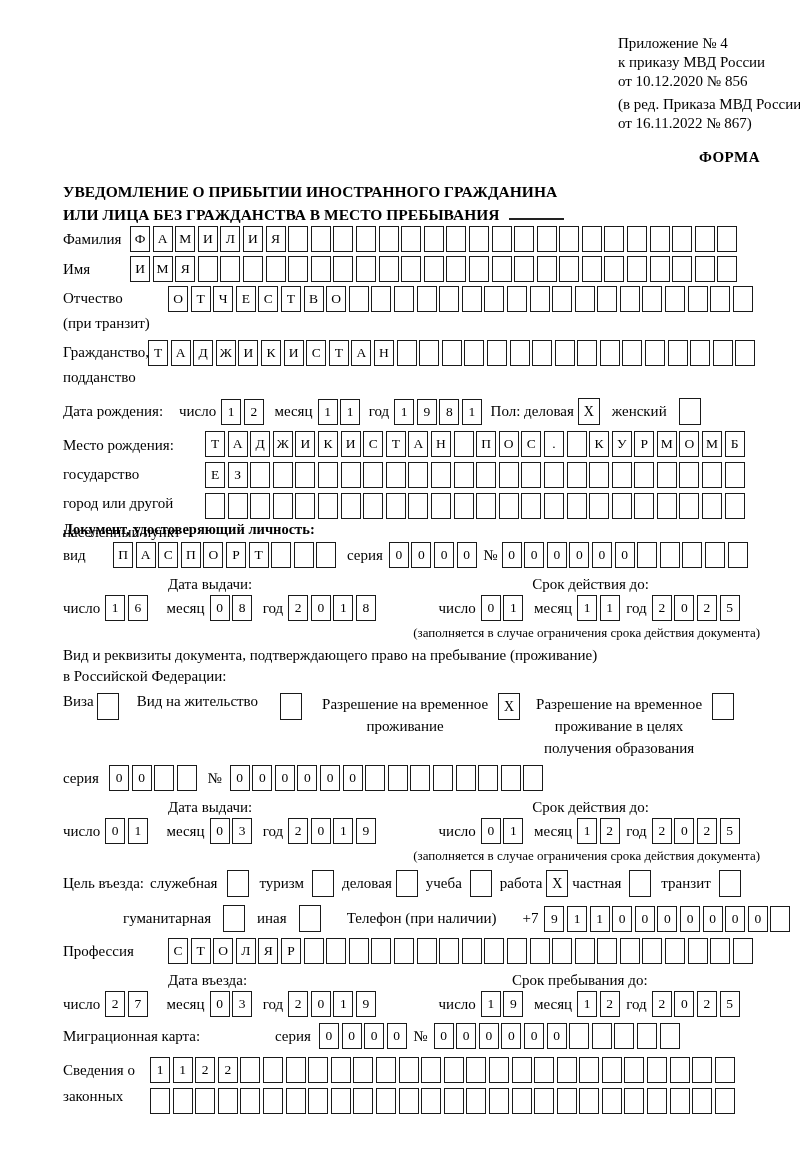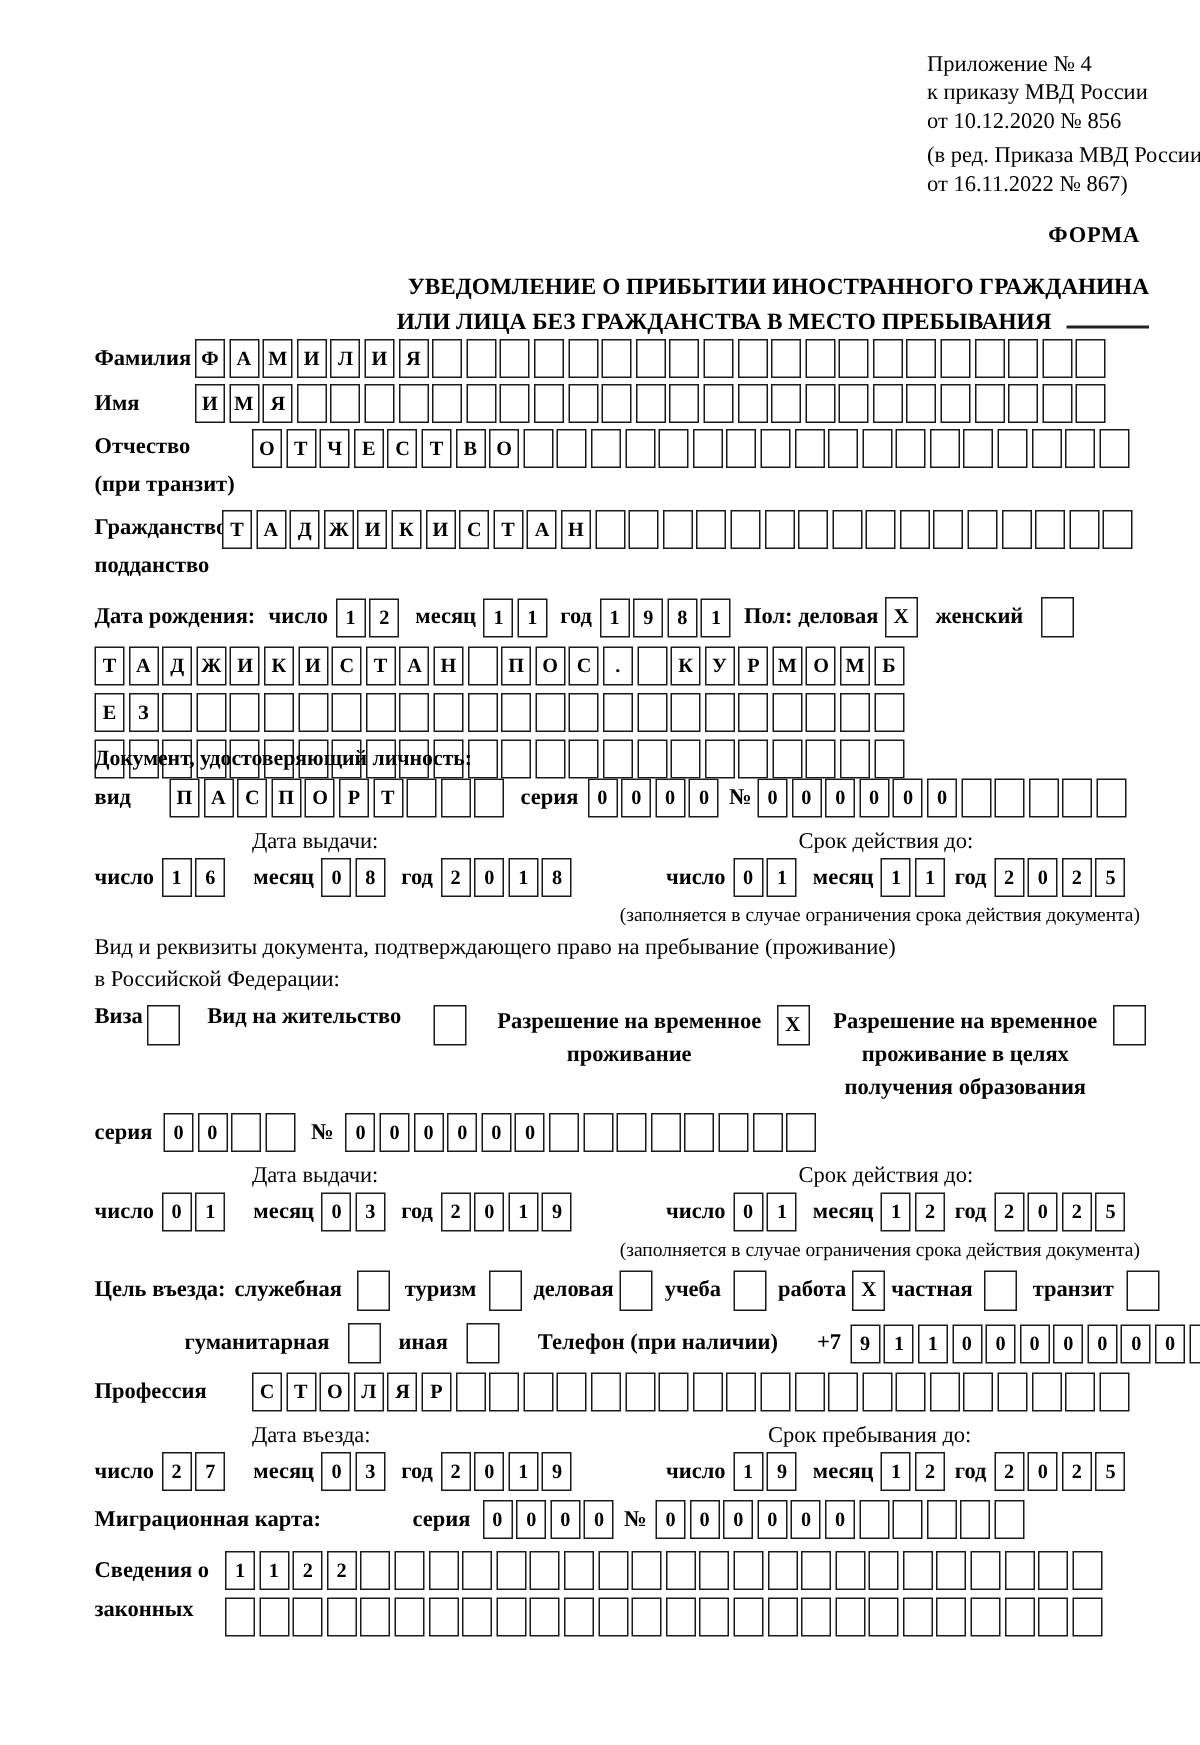--- a/index.html
+++ b/index.html
@@ -5,32 +5,32 @@
   html,body{margin:0;padding:0;background:#fff;}
   body{width:800px;font-family:"Liberation Serif","DejaVu Serif",serif;color:#000;}
   .page{width:800px;height:1163px;box-sizing:border-box;padding:34px 34px 10px 63px;overflow:hidden;position:relative;background:#fff;}
   .t{font-size:15px;white-space:nowrap;}
   .b{font-weight:bold;}
   
   .hdr{margin-left:555px;line-height:19px;font-size:13.5px;}
   .hdr .gap{height:4px;}
   .forma{text-align:right;padding-right:6px;font-weight:bold;font-size:15px;margin-top:16px;letter-spacing:.5px;}
   
-  .title{text-align:right;font-weight:bold;font-size:15.5px;line-height:23px;margin-top:14px;}
+  .title{text-align:left;font-weight:bold;font-size:15.5px;line-height:23px;margin-top:14px;}
   .uline{display:inline-block;width:55px;border-bottom:2px solid #222;height:12px;margin-left:10px;}
   .sec1{font-weight:bold;font-size:14.5px;margin-top:26px;margin-bottom:16px;margin-left:-2px;}
   
   .boxes{display:inline-flex;flex-wrap:nowrap;vertical-align:middle;}
   .bx{display:inline-flex;flex:none;align-items:center;justify-content:center;
       width:18px;height:24px;border:1.6px solid #1a1a1a;margin-right:2.6px;
       font-size:13.5px;background:#fff;}
   .cb{display:inline-flex;flex:none;align-items:center;justify-content:center;
       width:20px;height:25px;border:1.6px solid #1a1a1a;font-size:14px;background:#fff;vertical-align:middle;}
   
-  .row{display:flex;align-items:center;margin-bottom:4px;font-weight:bold;}
+  .row{display:flex;align-items:center;margin-bottom:4px;}
   .row .lab{flex:none;}
   .top{align-items:flex-start;}
   .lblcol div{line-height:25px;font-size:15px;white-space:nowrap;}
   .boxcol .boxes{display:flex;margin-bottom:5px;}
   .dg{display:inline-flex;align-items:center;}
   .dg .t{margin-right:5px;}
   .dhead{display:flex;font-size:15px;margin-top:8px;margin-bottom:2px;}
   .note{font-size:13px;text-align:right;padding-right:6px;margin-top:1px;margin-bottom:6px;}
   .optlbl{font-size:15px;line-height:22px;text-align:center;}
   .center{text-align:left;}
@@ -218,20 +218,26 @@
           <span class="bx">1</span>
         </span>
     </span>
     <span class="t" style="margin-left:6px">Пол: деловая</span>
     <span class="cb" style="margin-left:4px">X</span>
     <span class="t" style="margin-left:12px">женский</span>
     <span class="cb" style="margin-left:12px"></span>
   </div>
 
   <div class="row top" style="margin-top:6px;margin-bottom:0">
+    <span class="lab lblcol" style="width:142px;line-height:29px">
+      <div style="line-height:29px">Место рождения:</div>
+      <div style="line-height:29px">государство</div>
+      <div style="line-height:29px">город или другой</div>
+      <div style="line-height:29px">населенный пункт</div>
+    </span>
     <span class="boxcol">
       <span class="boxes">
           <span class="bx">Т</span>
           <span class="bx">А</span>
           <span class="bx">Д</span>
           <span class="bx">Ж</span>
           <span class="bx">И</span>
           <span class="bx">К</span>
           <span class="bx">И</span>
           <span class="bx">С</span>

